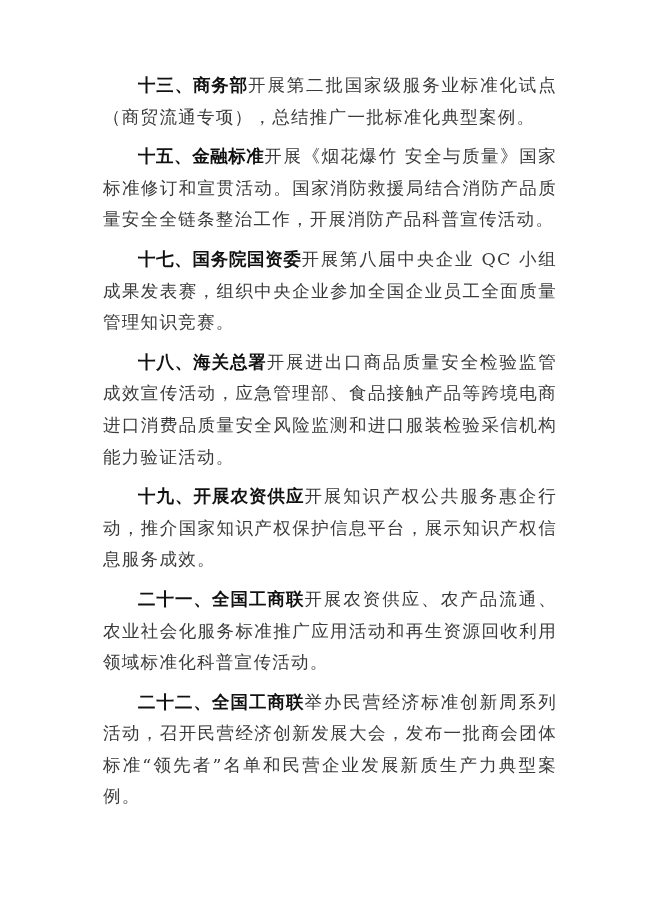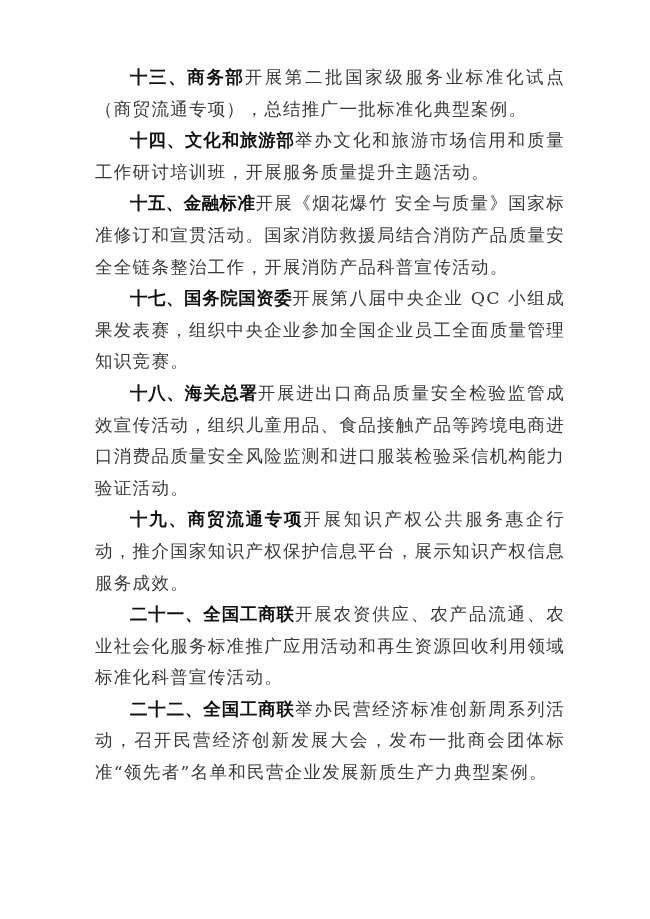--- a/index.html
+++ b/index.html
@@ -9,38 +9,37 @@
       left: 95px;
       top: 62px;
       width: 470px;
       color: #333;
       font-family: "DejaVu Serif", "Liberation Serif", serif;
       font-size: 17.5px;
       line-height: 31.6px;
       letter-spacing: 1.3px;
     }
     .para {
-      margin: 0;
+      margin: 8px;
       text-indent: 35px;
       text-align: justify;
       text-align-last: left;
     }
     .dept {
       font-family: "DejaVu Sans", "Liberation Sans", sans-serif;
       font-weight: bold;
       color: #111;
       letter-spacing: 0.3px;
     }
     .body-text { color: #3a3a3a; }
   </style>
 </head>
 <body>
 
 <div class="page">
   <p class="para"><span class="dept">十三、商务部</span><span class="body-text">开展第二批国家级服务业标准化试点（商贸流通专项），总结推广一批标准化典型案例。</span></p>
-  <p class="para"><span class="dept">十四、文化和旅游部</span><span class="body-text">举办文化和旅游市场信用和质量工作研讨培训班，开展服务质量提升主题活动。</span></p>
   <p class="para"><span class="dept">十五、金融标准</span><span class="body-text">开展《烟花爆竹 安全与质量》国家标准修订和宣贯活动。国家消防救援局结合消防产品质量安全全链条整治工作，开展消防产品科普宣传活动。</span></p>
   <p class="para"><span class="dept">十七、国务院国资委</span><span class="body-text">开展第八届中央企业 QC 小组成果发表赛，组织中央企业参加全国企业员工全面质量管理知识竞赛。</span></p>
-  <p class="para"><span class="dept">十八、海关总署</span><span class="body-text">开展进出口商品质量安全检验监管成效宣传活动，组织儿童用品、食品接触产品等跨境电商进口消费品质量安全风险监测和进口服装检验采信机构能力验证活动。</span></p>
-  <p class="para"><span class="dept">十九、商贸流通专项</span><span class="body-text">开展知识产权公共服务惠企行动，推介国家知识产权保护信息平台，展示知识产权信息服务成效。</span></p>
+  <p class="para"><span class="dept">十八、海关总署</span><span class="body-text">开展进出口商品质量安全检验监管成效宣传活动，应急管理部、食品接触产品等跨境电商进口消费品质量安全风险监测和进口服装检验采信机构能力验证活动。</span></p>
+  <p class="para"><span class="dept">十九、开展农资供应</span><span class="body-text">开展知识产权公共服务惠企行动，推介国家知识产权保护信息平台，展示知识产权信息服务成效。</span></p>
   <p class="para"><span class="dept">二十一、全国工商联</span><span class="body-text">开展农资供应、农产品流通、农业社会化服务标准推广应用活动和再生资源回收利用领域标准化科普宣传活动。</span></p>
   <p class="para"><span class="dept">二十二、全国工商联</span><span class="body-text">举办民营经济标准创新周系列活动，召开民营经济创新发展大会，发布一批商会团体标准“领先者”名单和民营企业发展新质生产力典型案例。</span></p>
 </div>
 
 </body></html>

